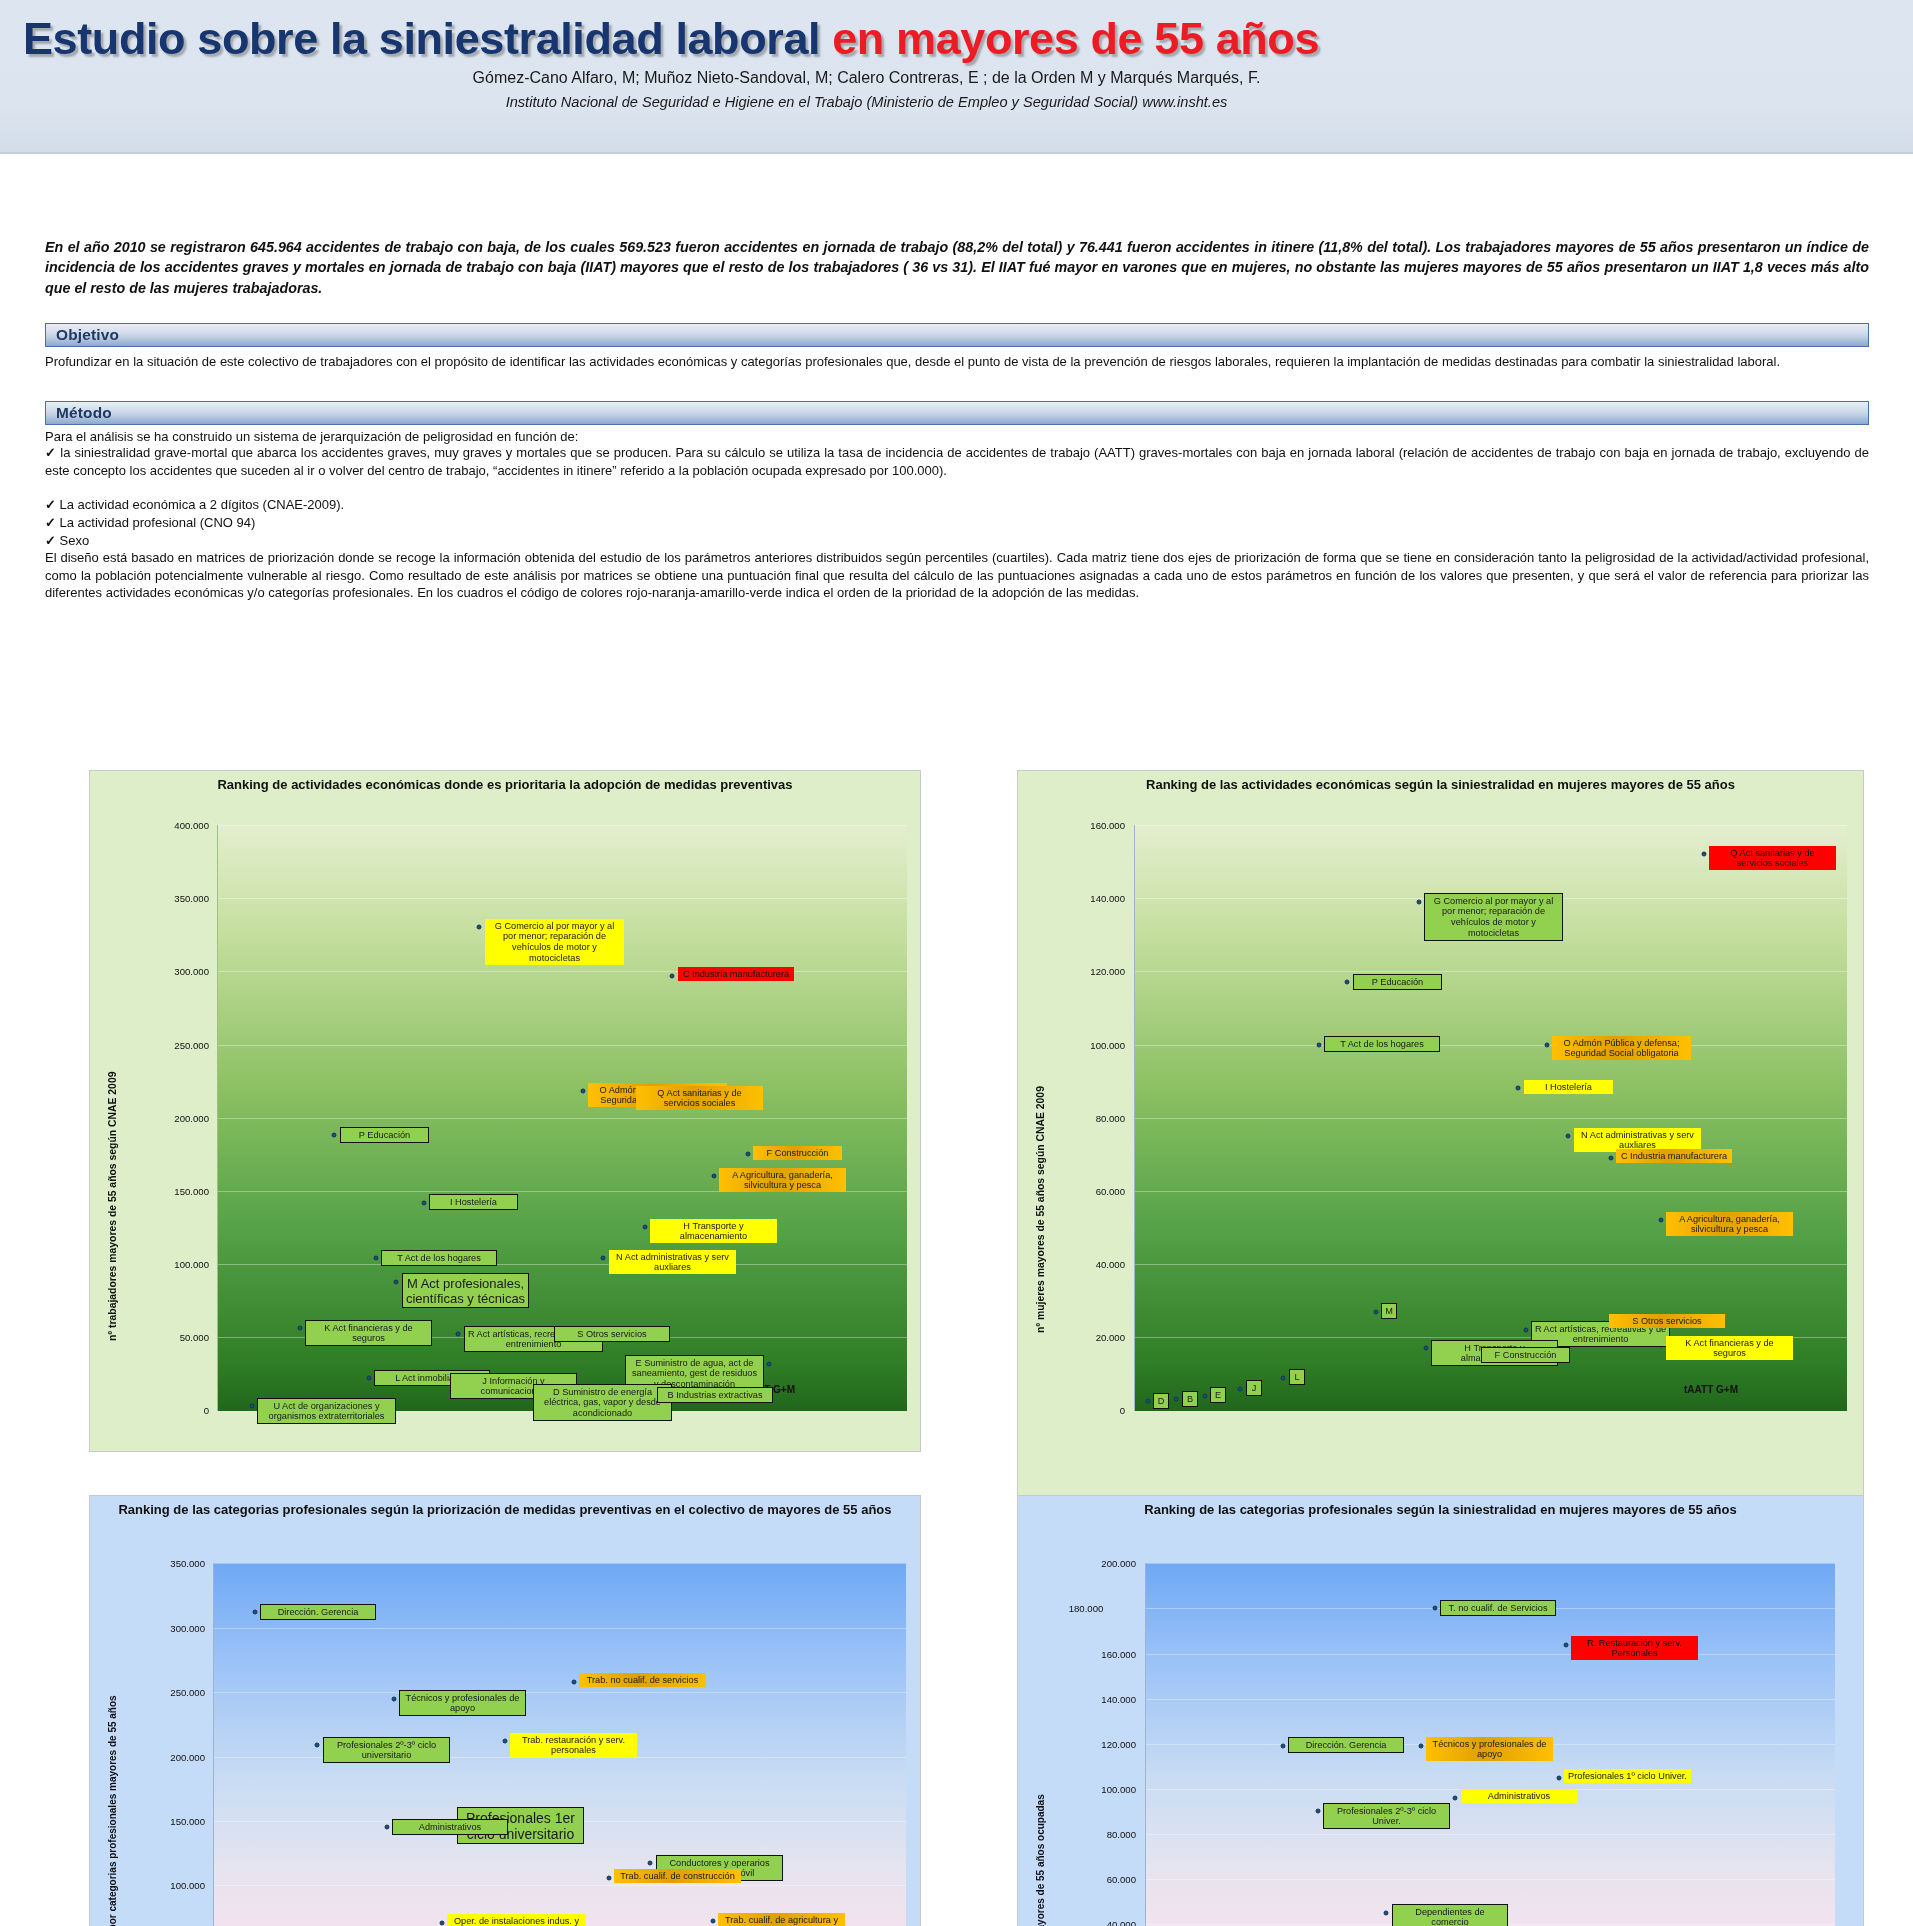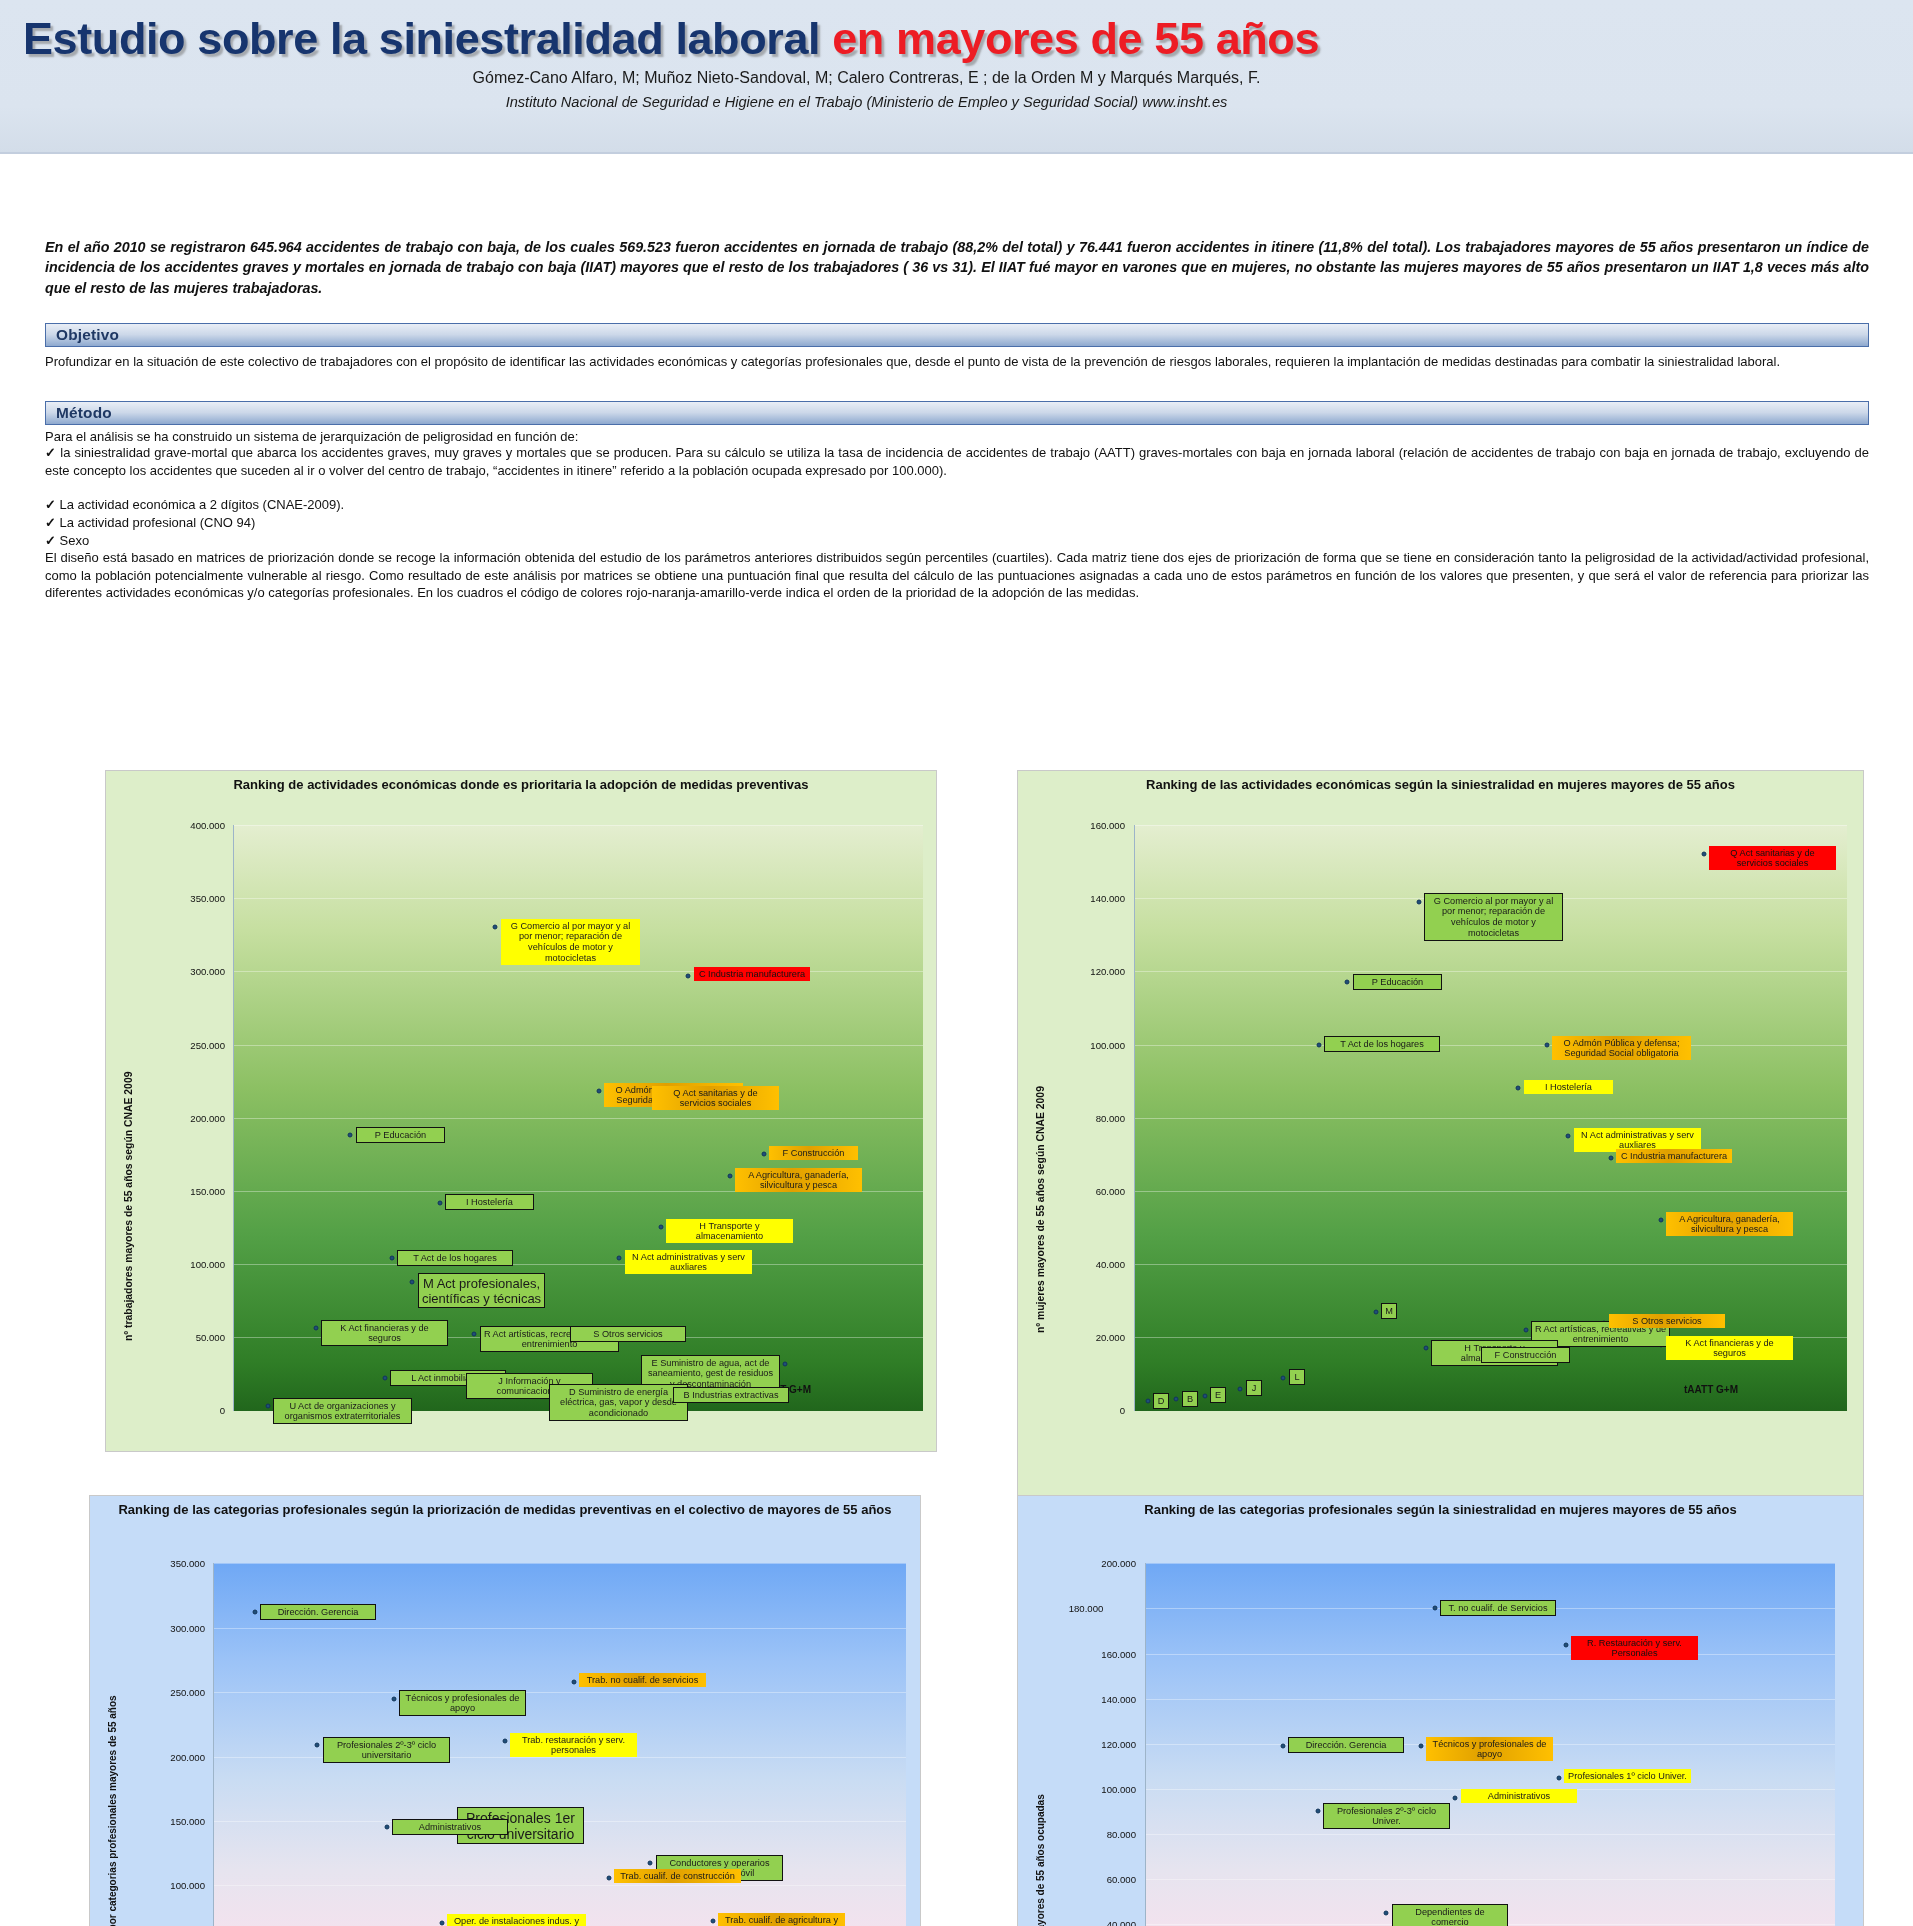--- a/index.html
+++ b/index.html
@@ -142,21 +142,21 @@
   </div>
   <div class="para" style="top:360px;">
     <span class="chk">✓ </span><span>La actividad profesional (CNO 94)</span>
   </div>
   <div class="para" style="top:378px;">
     <span class="chk">✓ </span><span>Sexo</span>
   </div>
   <div class="para" style="top:395px;">El diseño está basado en matrices de priorización donde se recoge la información obtenida del estudio de los parámetros anteriores distribuidos según percentiles (cuartiles). Cada matriz tiene dos ejes de priorización de forma que se tiene en consideración tanto la peligrosidad de la actividad/actividad profesional, como la población potencialmente vulnerable al riesgo. Como resultado de este análisis por matrices se obtiene una puntuación final que resulta del cálculo de las puntuaciones asignadas a cada uno de estos parámetros en función de los valores que presenten, y que será el valor de referencia para priorizar las diferentes actividades económicas y/o categorías profesionales. En los cuadros el código de colores rojo-naranja-amarillo-verde indica el orden de la prioridad de la adopción de las medidas.</div>
 
 
-  <div class="chart" id="chart1" style="left:89px; top:616px; width:832px; height:682px; background:#ddeec9;margin-left:16px;">
+  <div class="chart" id="chart1" style="left:89px; top:616px; width:832px; height:682px; background:#ddeec9;">
     <div class="ctitle">Ranking de actividades económicas donde es prioritaria la adopción de medidas preventivas</div>
     <div class="ylab" style="left:17px; top:570px; font-size:10.4px;">nº trabajadores mayores de 55 años según CNAE 2009</div>
     <div class="bg-green" id="c1plot" style="left:127px; top:54px; width:690px; height:586px;"></div>
     <div id="c1ticks">
         <div class="ytick" style="top: 54px; right: 711px; width: 100px;">400.000</div>
         <div class="gridline" style="left: 127px; top: 54px; width: 690px;"></div>
         <div class="ytick" style="top: 127px; right: 711px; width: 100px;">350.000</div>
         <div class="gridline" style="left: 127px; top: 127px; width: 690px;"></div>
         <div class="ytick" style="top: 200px; right: 711px; width: 100px;">300.000</div>
         <div class="gridline" style="left: 127px; top: 200px; width: 690px;"></div>

